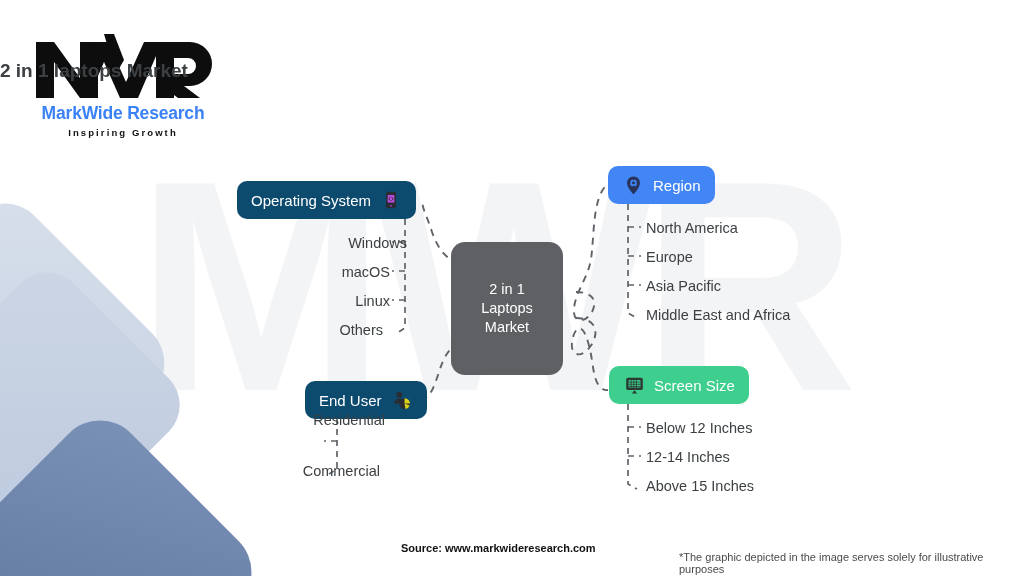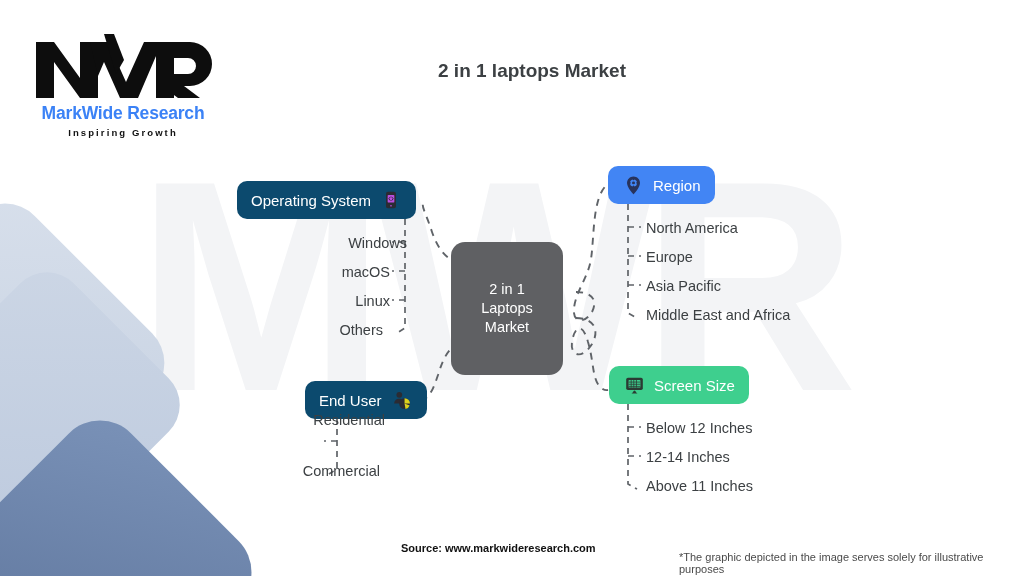--- a/index.html
+++ b/index.html
@@ -84,25 +84,23 @@
     letter-spacing: 2.1px;
     text-align: center;
     margin-top: 3px;
   }
 
   
   .title {
     position: absolute;
     left: 0; right: 0;
     top: 60px;
-    text-align: center;
     font-size: 19px;
     font-weight: bold;
     color: #3c4043;
-    padding-left: 40px;
   }
 
   
   .connectors { position: absolute; inset: 0; }
   .conn {
     fill: none;
     stroke: #5f6368;
     stroke-width: 1.9;
     stroke-dasharray: 7 6;
     stroke-linecap: butt;
@@ -315,18 +313,18 @@
           <line x1="5.2" y1="10.6" x2="18.8" y2="10.6"></line>
           <line x1="5.2" y1="13.0" x2="18.8" y2="13.0"></line>
         </g>
         <path d="M8.5 21 C10 21 10.6 17.6 12 17.6 C13.4 17.6 14 21 15.5 21 Z" fill="#2b3a33"></path>
       </svg>
     </span>
     <span>Screen Size</span>
   </div>
   <div class="leaf" style="left:646px; top:420px;">Below 12 Inches</div>
   <div class="leaf" style="left:646px; top:449px;">12-14 Inches</div>
-  <div class="leaf" style="left:646px; top:478px;">Above 11 Inches</div>
+  <div class="leaf" style="left:646px; top:478px;">Above 15 Inches</div>
 
   <div class="source">Source: www.markwideresearch.com</div>
   <div class="disclaimer">*The graphic depicted in the image serves solely for illustrative purposes</div>
 
 </div>
 
 </body></html>

